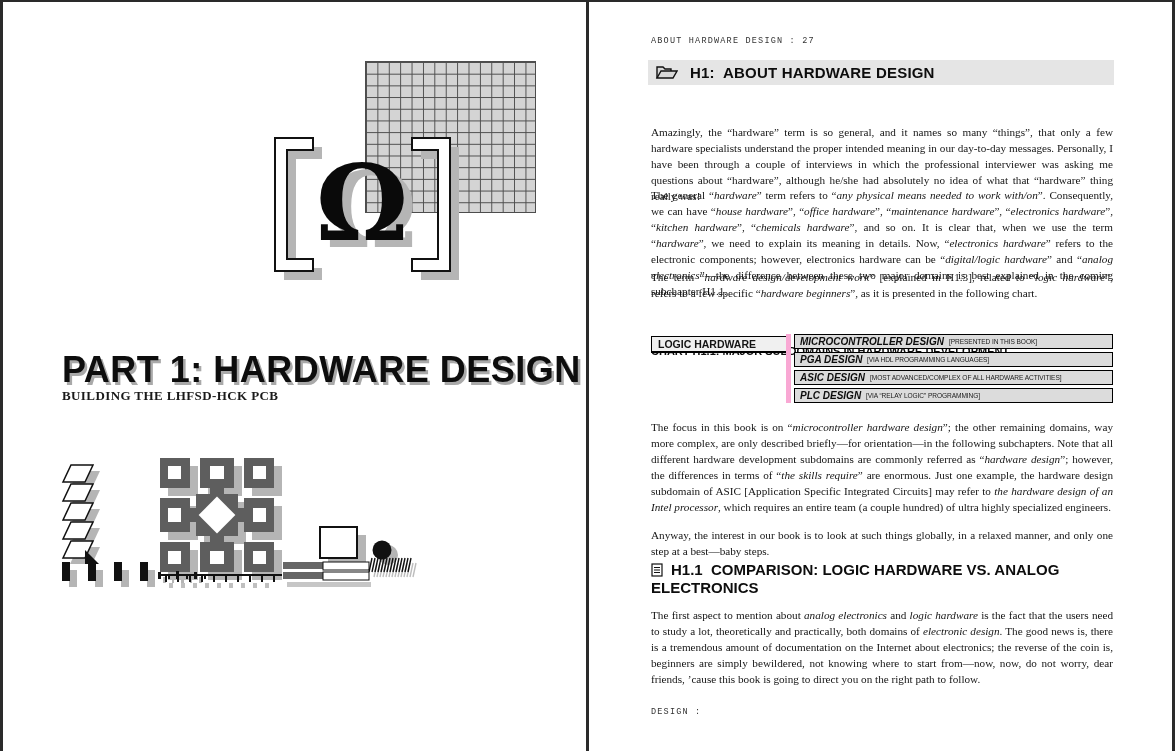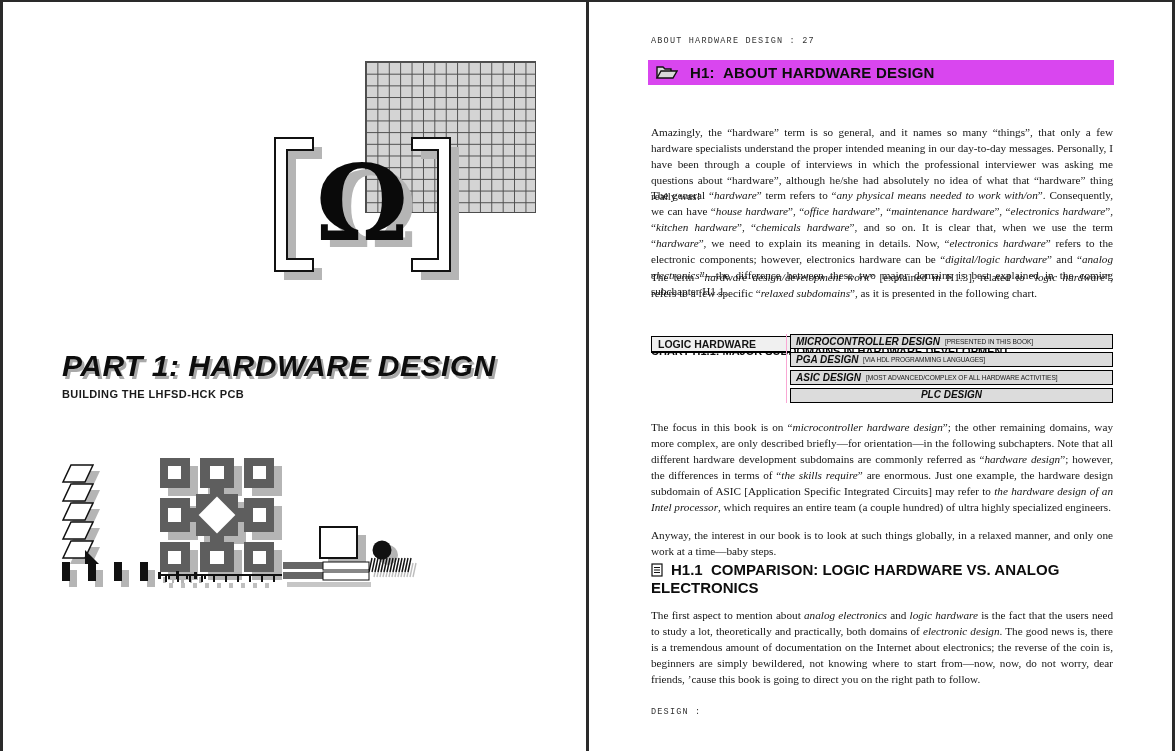--- a/index.html
+++ b/index.html
@@ -16,38 +16,38 @@
     position:absolute;left:365px;top:61px;width:171px;height:152px;
     background-color:#d4d4d4;border:1px solid #4d4d4d;box-sizing:border-box;
     background-image:
       linear-gradient(to right, #4d4d4d 1px, transparent 1px),
       linear-gradient(to bottom, #4d4d4d 1px, transparent 1px);
     background-size:11.4px 11.7px;
   }
   .omega-svg{position:absolute;left:263px;top:128px;}
   .part-title{
     position:absolute;left:62px;top:349px;
-    font-family:"Liberation Sans", sans-serif;font-weight:bold;font-size:30px;
-    color:#0d0d0d;text-shadow:2.5px 2.5px 0 #a9a9a9;letter-spacing:.5px;white-space:nowrap;font-style:italic;
+    font-family:"Liberation Sans", sans-serif;font-weight:bold;font-size:36px;
+    color:#0d0d0d;text-shadow:2.5px 2.5px 0 #a9a9a9;letter-spacing:.5px;white-space:nowrap;
   }
   .part-subtitle{
     position:absolute;left:62px;top:388px;
-    font-family:Liberation Sans, sans-serif;font-weight:bold;font-size:11px;
+    font-family:Liberation Serif, serif;font-weight:bold;font-size:13px;
     color:#1a1a1a;letter-spacing:.4px;white-space:nowrap;
   }
   .deco-svg{position:absolute;left:55px;top:450px;}
 
   
   .running-head{
     position:absolute;left:651px;top:36px;width:462px;
     font-family:"Liberation Mono", monospace;font-size:8.5px;letter-spacing:1.2px;color:#333;
     white-space:nowrap;
   }
   .h1-bar{
-    position:absolute;left:648px;top:60px;width:466px;height:25px;background:#d946ef;
+    position:absolute;left:648px;top:60px;width:466px;height:25px;background:#e5e5e5;
     display:flex;align-items:center;box-sizing:border-box;padding-left:7px;text-align:right;
   }
   .h1-bar .folder{margin-right:12px;flex:0 0 auto;}
   .h1-title{
     font-family:"Liberation Sans", sans-serif;font-weight:bold;font-size:15px;color:#0d0d0d;
     letter-spacing:.2px;white-space:nowrap;
   }
   .para{
     position:absolute;left:651px;width:462px;
     font-size:11.2px;line-height:16px;text-align:justify;color:#141414;
@@ -57,28 +57,28 @@
     position:absolute;left:651px;width:462px;top:314px;text-align:left;
     font-family:"Liberation Sans", sans-serif;font-weight:bold;font-size:11px;color:#0d0d0d;margin-top:31px;
   }
   .chart-left{
     position:absolute;left:651px;top:336px;width:132px;height:13px;
     background:#f0f0f0;border:1px solid #000;border-bottom-width:2px;
     font-family:"Liberation Sans", sans-serif;font-weight:bold;font-size:10.5px;
     padding:1px 0 0 6px;box-sizing:content-box;white-space:nowrap;
   }
   .chart-right{
-    position:absolute;left:786px;top:334px;width:327px;border-left:1px solid #f9a8d4;
+    position:absolute;left:786px;top:334px;width:327px;border-left:5px solid #f9a8d4;
     padding-left:3px;box-sizing:border-box;
   }
   .chart-row{
     height:13px;background:#dcdcdc;border:1px solid #000;margin-bottom:3px;
     display:flex;align-items:center;padding-left:5px;overflow:hidden;white-space:nowrap;
   }
-  .chart-row:last-child{margin-bottom:0;flex-direction:column;}
+  .chart-row:last-child{margin-bottom:0;}
   .chart-row .row-title{
     font-family:"Liberation Sans", sans-serif;font-weight:bold;font-style:italic;
     font-size:10px;color:#0d0d0d;margin-right:5px;
   }
   .chart-row .row-note{
     font-family:"Liberation Sans", sans-serif;font-size:7.5px;color:#1a1a1a;
     display:inline-block;transform:scaleX(.88);transform-origin:left center;letter-spacing:-.1px;
   }
   .section-head{
     position:absolute;left:651px;top:561px;width:462px;
@@ -261,21 +261,21 @@
   <div class="h1-bar">
     <svg class="folder" width="23" height="17" viewBox="0 0 23 17">
       <path d="M2 14 V3 H8 L10 5 H16 V7" fill="#d8d8d8" stroke="#111" stroke-width="1.4"></path>
       <path d="M2 14 L6 7 H22 L18 14 Z" fill="#d8d8d8" stroke="#111" stroke-width="1.4"></path>
     </svg>
     <span class="h1-title">H1:&nbsp; ABOUT HARDWARE DESIGN</span>
   </div>
 
   <div class="para" style="top:124px;">Amazingly, the “hardware” term is so general, and it names so many “things”, that only a few hardware specialists understand the proper intended meaning in our day-to-day messages. Personally, I have been through a couple of interviews in which the professional interviewer was asking me questions about “hardware”, although he/she had absolutely no idea of what that “hardware” thing really was!</div>
   <div class="para" style="top:187px;">The general “<i>hardware</i>” term refers to “<i>any physical means needed to work with/on</i>”. Consequently, we can have “<i>house hardware</i>”, “<i>office hardware</i>”, “<i>maintenance hardware</i>”, “<i>electronics hardware</i>”, “<i>kitchen hardware</i>”, “<i>chemicals hardware</i>”, and so on. It is clear that, when we use the term “<i>hardware</i>”, we need to explain its meaning in details. Now, “<i>electronics hardware</i>” refers to the electronic components; however, electronics hardware can be “<i>digital/logic hardware</i>” and “<i>analog electronics</i>”—the difference between these two major domains is best explained in the coming subchapter H1.1.</div>
-  <div class="para" style="top:269px;">The term “<i>hardware design/development work</i>” [explained in H1.3], related to “<i>logic hardware</i>”, refers to a few specific “<i>relaxed subdomains</i>”, as it is presented in the following chart.</div>
+  <div class="para" style="top:269px;">The term “<i>hardware design/development work</i>” [explained in H1.3], related to “<i>logic hardware</i>”, refers to a few specific “<i>hardware beginners</i>”, as it is presented in the following chart.</div>
 
   <div class="chart-caption">CHART H1.1: MAJOR SUBDOMAINS IN HARDWARE DEVELOPMENT</div>
 
   <div class="chart-left">LOGIC HARDWARE</div>
 
   <div class="chart-right">
     <div class="chart-row">
       <span class="row-title">MICROCONTROLLER DESIGN</span>
       <span class="row-note">[PRESENTED IN THIS BOOK]</span>
     </div>
@@ -287,21 +287,21 @@
       <span class="row-title">ASIC DESIGN</span>
       <span class="row-note">[MOST ADVANCED/COMPLEX OF ALL HARDWARE ACTIVITIES]</span>
     </div>
     <div class="chart-row">
       <span class="row-title">PLC DESIGN</span>
       <span class="row-note">[VIA “RELAY LOGIC” PROGRAMMING]</span>
     </div>
   </div>
 
   <div class="para" style="top:419px;">The focus in this book is on “<i>microcontroller hardware design</i>”; the other remaining domains, way more complex, are only described briefly—for orientation—in the following subchapters. Note that all different hardware development subdomains are commonly referred as “<i>hardware design</i>”; however, the differences in terms of “<i>the skills require</i>” are enormous. Just one example, the hardware design subdomain of ASIC [Application Specific Integrated Circuits] may refer to <i>the hardware design of an Intel processor</i>, which requires an entire team (a couple hundred) of ultra highly specialized engineers.</div>
-  <div class="para" style="top:527px;">Anyway, the interest in our book is to look at such things globally, in a relaxed manner, and only one work at a time—baby steps.</div>
+  <div class="para" style="top:527px;">Anyway, the interest in our book is to look at such things globally, in a relaxed manner, and only one step at a best—baby steps.</div>
 
   <div class="section-head">
     <svg class="doc-ic" width="12" height="14" viewBox="0 0 12 14">
       <rect x="1" y="1" width="10" height="12" fill="#fff" stroke="#111" stroke-width="1.2"></rect>
       <line x1="3" y1="4.5" x2="9" y2="4.5" stroke="#111" stroke-width="1"></line>
       <line x1="3" y1="7" x2="9" y2="7" stroke="#111" stroke-width="1"></line>
       <line x1="3" y1="9.5" x2="9" y2="9.5" stroke="#111" stroke-width="1"></line>
     </svg><span>H1.1&nbsp; COMPARISON: LOGIC HARDWARE VS. ANALOG ELECTRONICS</span>
   </div>
 

